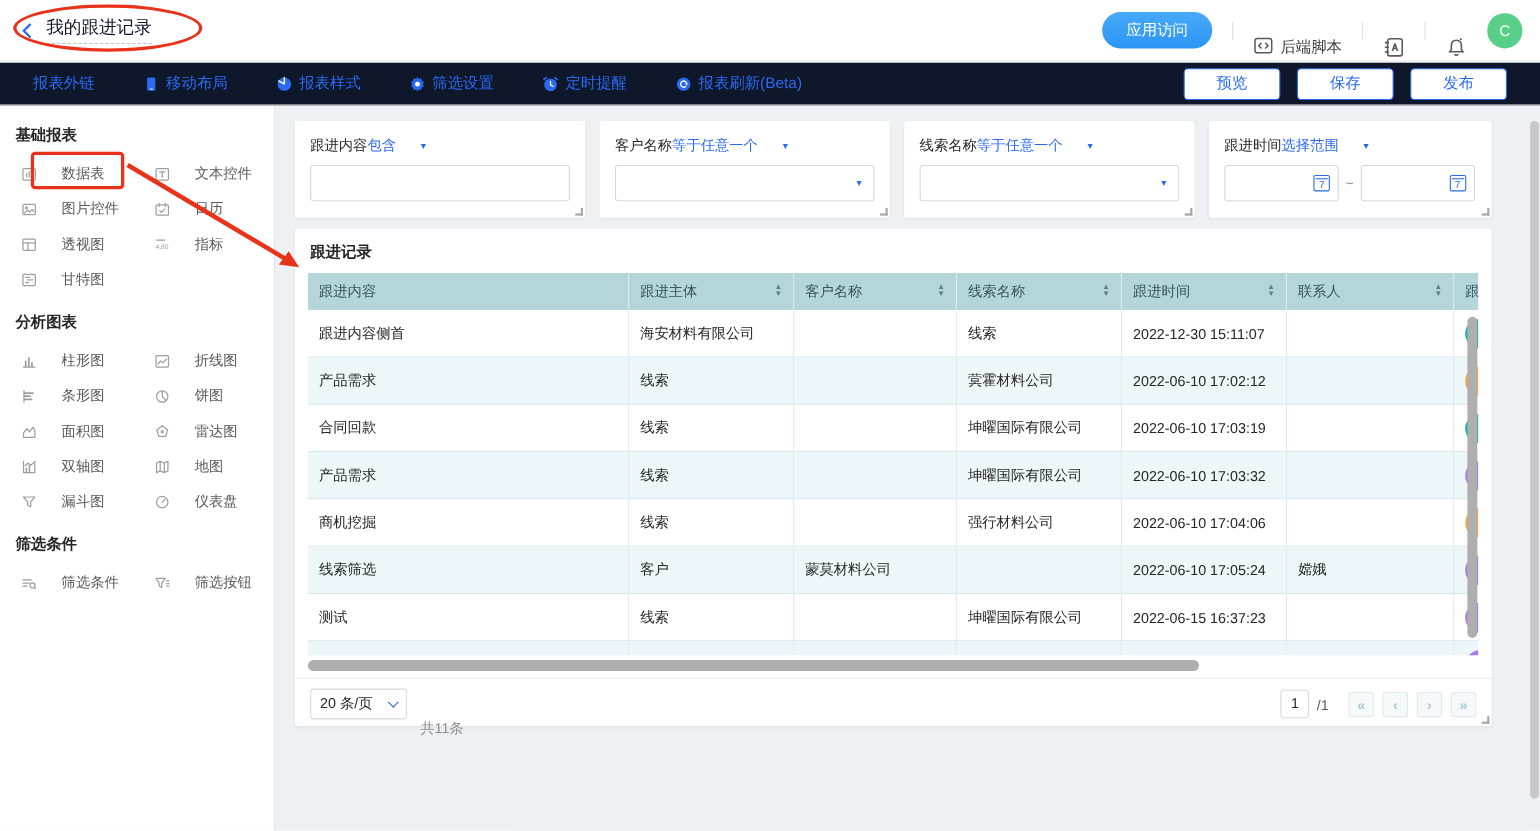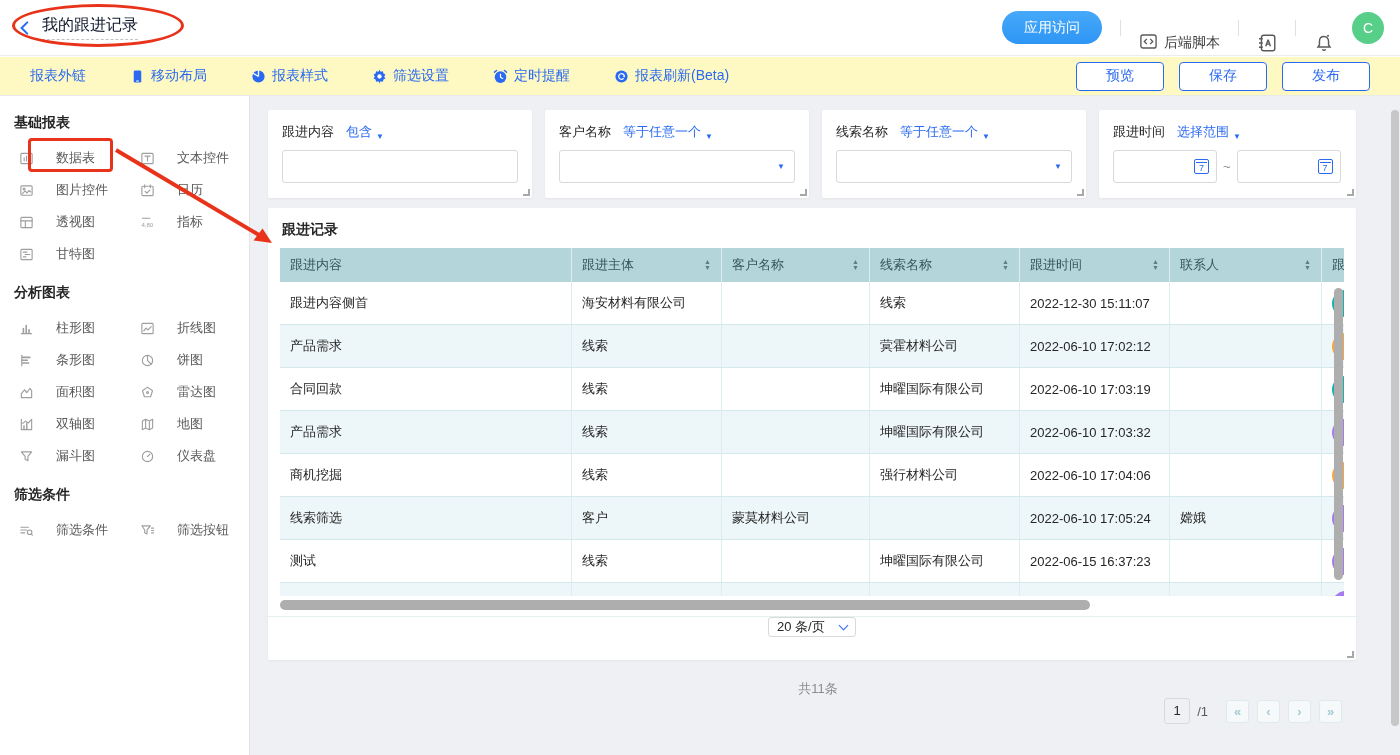--- a/index.html
+++ b/index.html
@@ -14,21 +14,21 @@
   #page-title { font-size:16px; font-weight:normal; color:#0f172a; border-bottom:1px dashed #c4c4c4; padding-bottom:3px; }
   #topbar-right { margin-left:auto; display:flex; align-items:center; gap:18px; }
   .pill-btn { background:linear-gradient(180deg,#46a9f9,#2d95f5); color:#fff; font-size:14px;
               border:none; border-radius:17px; height:33px; padding:0 22px; cursor:pointer; }
   .tb-sep { width:1px; height:16px; background:#e0e0e0; }
   .tb-item { display:flex; align-items:center; gap:6px; font-size:14px; color:#3b3b3b; cursor:pointer;margin-top:30px; }
   #avatar { width:32px; height:32px; border-radius:50%; background:#57cf89; color:#fff; font-size:14px;
             display:flex; align-items:center; justify-content:center; cursor:pointer; }
 
   
-  #toolbar { position:absolute; left:0; top:57px; width:1400px; height:39px; background:#fef9c3;
+  #toolbar { position:absolute; left:0; top:57px; width:1400px; height:39px; background:#0f172a;
              border-bottom:1px solid #e9e9e9; display:flex; align-items:center; padding:0 30px; z-index:5;}
   #toolbar-left { display:flex; align-items:center; gap:44px; }
   .tool-item { display:flex; align-items:center; gap:6px; color:#2a6af2; font-size:14px; cursor:pointer; }
   #toolbar-actions { margin-left:auto; display:flex; gap:15px; }
   .action-btn { width:88px; height:29px; background:#fff; border:1px solid #2a6af2; border-radius:4px;
                 color:#2a6af2; font-size:14px; cursor:pointer; }
 
   
   #sidebar { position:absolute; left:0; top:96px; width:250px; bottom:0; background:#fff;
              border-right:1px solid #e4e4e4; padding-top:18px; }
@@ -42,21 +42,21 @@
   .card { position:absolute; background:#fff; border-radius:2px; box-shadow:0 1px 3px rgba(0,0,0,.05); }
   .handle { position:absolute; right:2px; bottom:2px; width:7px; height:7px;
             border-right:2px solid #a8a8a8; border-bottom:2px solid #a8a8a8; }
 
   
   .fcard { top:14px; height:88px; padding:13px 14px; }
   .f0 { left:18px;  width:264px; } .f1 { left:295px; width:264px; }
   .f2 { left:572px; width:264px; } .f3 { left:849px; width:257px; }
   .f-label-row { display:flex; align-items:center; font-size:13px; }
   .f-field { color:#262626; }
-  .f-op { color:#2a6af2; margin-left:12px; display:flex; align-items:flex-end; gap:4px; cursor:pointer; }
+  .f-op { color:#2a6af2; display:flex; align-items:center; gap:21px; cursor:pointer; }
   .caret { font-size:8px; color:#2a6af2; }
   .f-control { margin-top:9px; display:flex; align-items:center; }
   .f-input { height:33px; border:1px solid #d9d9d9; border-radius:3px; background:#fff; flex:1;
              display:flex; align-items:center; justify-content:flex-end; padding:0 9px; }
   .date-box { width:104px; height:33px; border:1px solid #d9d9d9; border-radius:3px; display:flex;
               align-items:center; justify-content:flex-end; padding:0 7px; }
   .tilde { color:#8c8c8c; margin:0 6px; font-size:13px; }
   .cal-icon { width:15px; height:15px; border:1.3px solid #2a6af2; border-radius:2px; color:#2a6af2;
               font-size:9px; display:flex; align-items:flex-end; justify-content:center; line-height:10px; position:relative;}
   .cal-icon::before { content:""; position:absolute; top:2px; left:1px; right:1px; height:1.3px; background:#2a6af2; }
@@ -72,21 +72,21 @@
   #tbody { height:314px; overflow:hidden; position:relative; }
   .tr { display:flex; height:43px; border-bottom:1px solid #d5e9ec; background:#fff; }
   .tr.alt { background:#edf6f8; }
   .td { display:flex; align-items:center; font-size:13px; color:#262626; padding:0 10px; flex:0 0 auto;
         border-right:1px solid #dcedf0; overflow:hidden; white-space:nowrap; }
   .c0{width:292px;} .c1{width:150px;} .c2{width:148px;} .c3{width:150px;} .c4{width:150px;} .c5{width:152px;} .c6{width:110px; border-right:none;}
   .badge { min-width:46px; height:27px; border-radius:14px; color:#fff; font-size:12px;
            display:flex; align-items:center; justify-content:center; padding:0 8px; }
   #v-scrollbar { position:absolute; right:1px; top:40px; width:9px; height:292px; background:#aeaeae; border-radius:5px; z-index:3;}
   #h-scrollbar { margin:4px 12px 0; width:810px; height:10px; background:#aeaeae; border-radius:5px; }
-  #pagination { margin-top:6px; border-top:1px solid #e6eef0; height:47px; display:flex; align-items:center; padding:0 14px;flex-direction:column; }
+  #pagination { margin-top:6px; border-top:1px solid #e6eef0; height:47px; display:flex; align-items:center; padding:0 14px; }
   #page-size { width:88px; height:28px; border:1px solid #d9d9d9; border-radius:3px; display:flex;
                align-items:center; font-size:13px; padding:0 8px; cursor:pointer; }
   .chev-down { width:7px; height:7px; border-right:1.6px solid #2a6af2; border-bottom:1.6px solid #2a6af2;
                transform:rotate(45deg); margin-left:auto; margin-top:-3px; }
   #total-count { color:#8c8c8c; font-size:13px; margin-left:12px;margin-top:43px; }
   #pager { margin-left:auto; display:flex; align-items:center; }
   #page-input { width:26px; height:26px; border:1px solid #d9d9d9; border-radius:3px; text-align:center;
                 font-size:13px; line-height:24px; }
   #page-of { color:#595959; font-size:13px; margin:0 10px 0 7px; }
   .nav-btn { width:23px; height:23px; background:#f5f9fa; border:1px solid #dfeaee; border-radius:3px;

